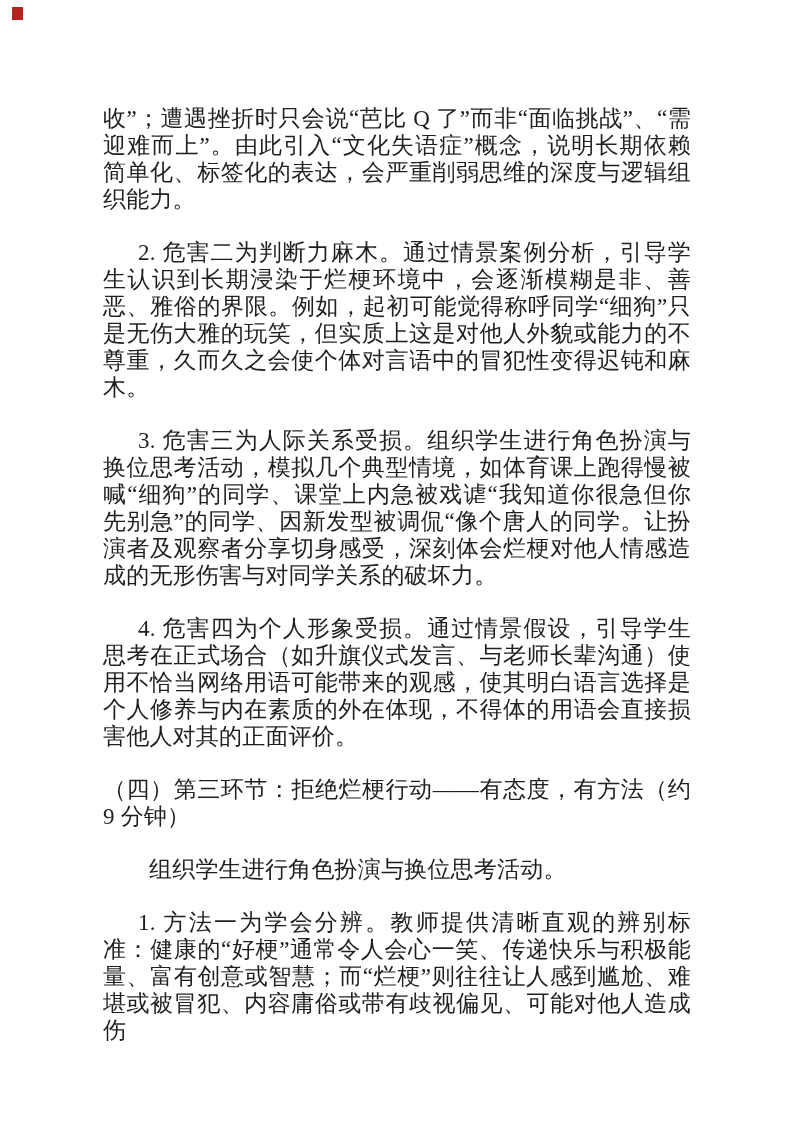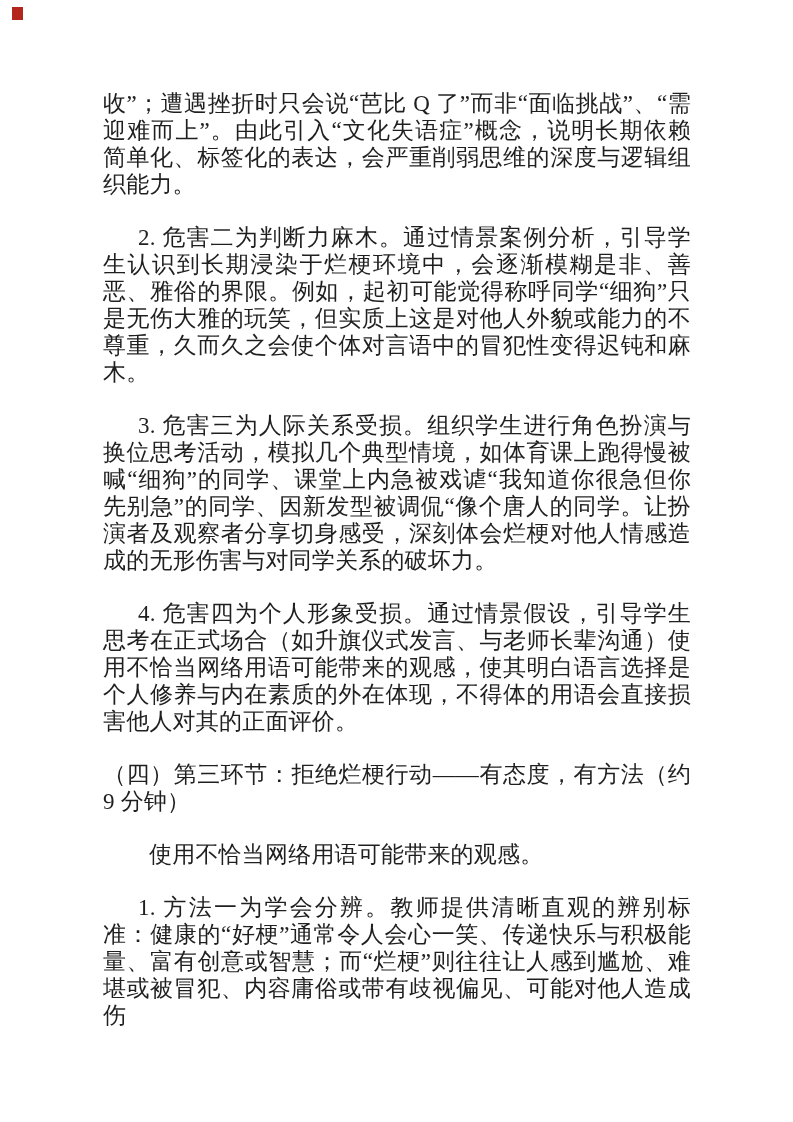--- a/index.html
+++ b/index.html
@@ -34,31 +34,31 @@
     margin: 0 0 26px 0;
     font-size: 23px;
     line-height: 27px;
     text-align: justify;
     font-weight: normal;
     letter-spacing: 0.2px;
   }
   .heading {
     font-weight: normal;
   }
-  .no-indent   { text-indent: 0; }
+  .no-indent   { text-indent: 0; margin-top: 15px; }
   .num-indent  { text-indent: 35px; }
   .full-indent { text-indent: 46px; }
 </style>
 </head>
 <body>
 
 <div class="page">
   <div class="corner-mark"></div>
   <div class="content">
     <p class="para no-indent">收”；遭遇挫折时只会说“芭比 Q 了”而非“面临挑战”、“需迎难而上”。由此引入“文化失语症”概念，说明长期依赖简单化、标签化的表达，会严重削弱思维的深度与逻辑组织能力。</p>
     <p class="para num-indent">2. 危害二为判断力麻木。通过情景案例分析，引导学生认识到长期浸染于烂梗环境中，会逐渐模糊是非、善恶、雅俗的界限。例如，起初可能觉得称呼同学“细狗”只是无伤大雅的玩笑，但实质上这是对他人外貌或能力的不尊重，久而久之会使个体对言语中的冒犯性变得迟钝和麻木。</p>
     <p class="para num-indent">3. 危害三为人际关系受损。组织学生进行角色扮演与换位思考活动，模拟几个典型情境，如体育课上跑得慢被喊“细狗”的同学、课堂上内急被戏谑“我知道你很急但你先别急”的同学、因新发型被调侃“像个唐人的同学。让扮演者及观察者分享切身感受，深刻体会烂梗对他人情感造成的无形伤害与对同学关系的破坏力。</p>
     <p class="para num-indent">4. 危害四为个人形象受损。通过情景假设，引导学生思考在正式场合（如升旗仪式发言、与老师长辈沟通）使用不恰当网络用语可能带来的观感，使其明白语言选择是个人修养与内在素质的外在体现，不得体的用语会直接损害他人对其的正面评价。</p>
     <h2 class="heading no-indent">（四）第三环节：拒绝烂梗行动——有态度，有方法（约 9 分钟）</h2>
-    <p class="para full-indent">使用不恰当网络用语可能带来的观感。</p>
+    <p class="para full-indent">组织学生进行角色扮演与换位思考活动。</p>
     <p class="para num-indent">1. 方法一为学会分辨。教师提供清晰直观的辨别标准：健康的“好梗”通常令人会心一笑、传递快乐与积极能量、富有创意或智慧；而“烂梗”则往往让人感到尴尬、难堪或被冒犯、内容庸俗或带有歧视偏见、可能对他人造成伤</p>
   </div>
 </div>
 
 </body></html>

